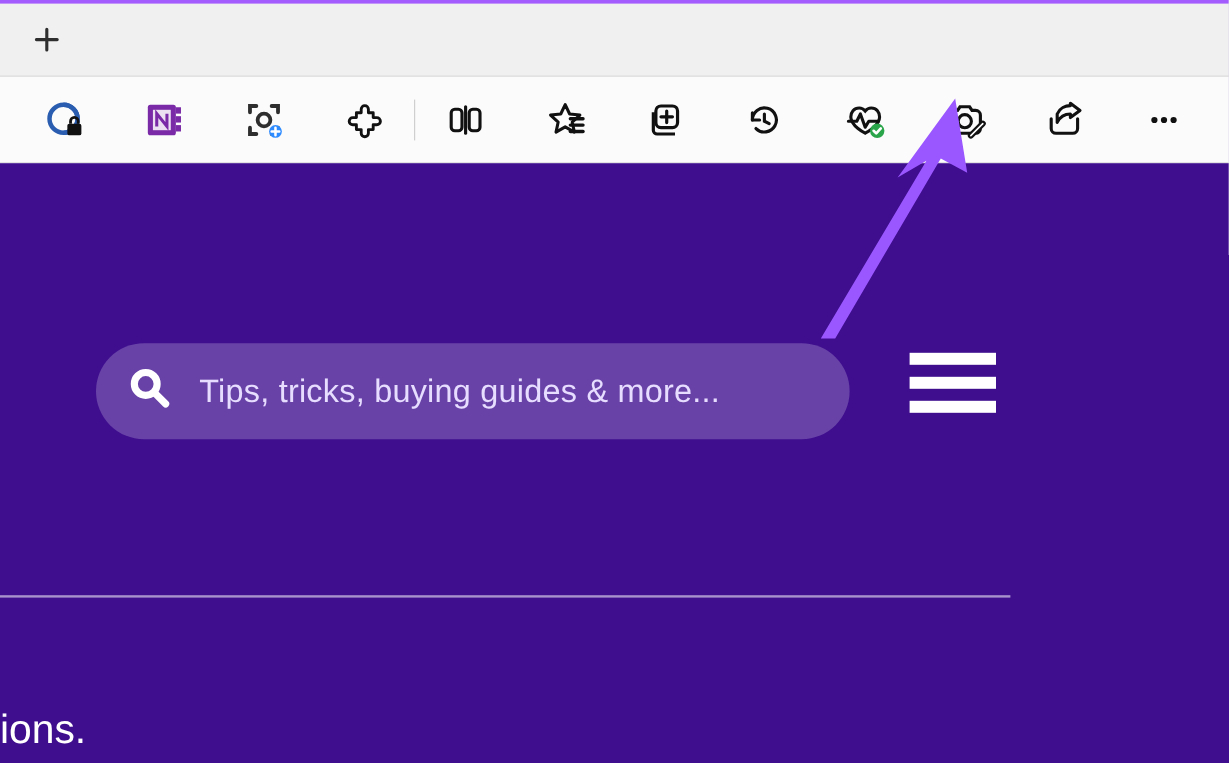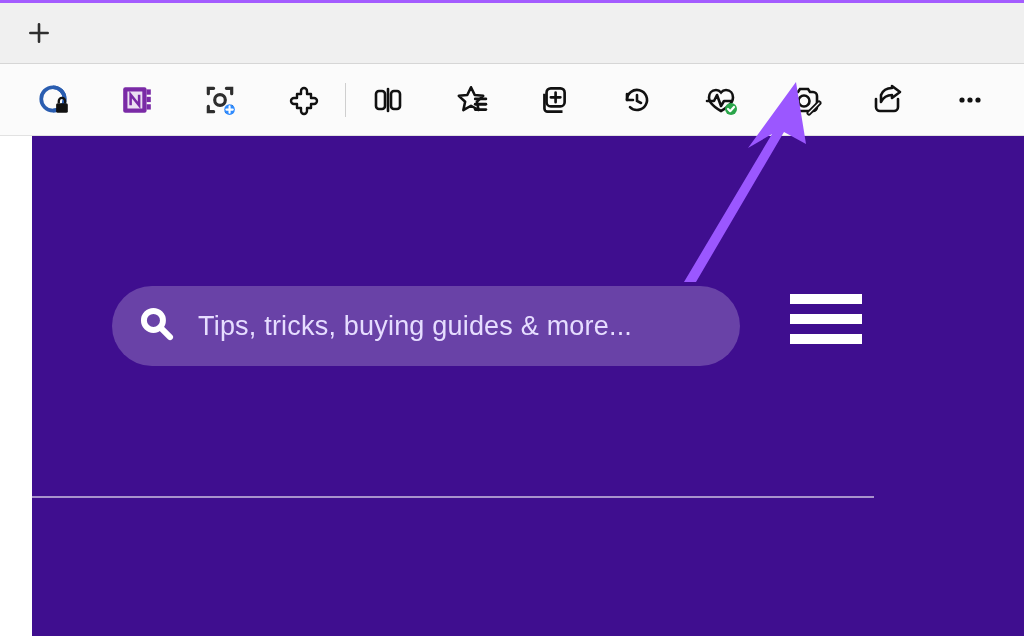--- a/index.html
+++ b/index.html
@@ -7,21 +7,21 @@
 
     
     .tab-strip       { height: 64px; background:#f0f0f0; border-top:3px solid #a45cff; border-bottom:1px solid #d6d6d6; display:flex; align-items:center; padding-left:16px; }
     .new-tab-btn     { width:46px;height:46px;display:flex;align-items:center;justify-content:center;border-radius:6px;cursor:pointer; }
 
     .ext-bar         { height:72px; background:#fbfbfb; border-bottom:1px solid #e2e2e2; display:flex; align-items:center; padding:0 12px; gap:0; }
     .ext-btn         { width:86px;height:48px;display:flex;align-items:center;justify-content:center;border-radius:6px;cursor:pointer; position:relative; }
     .vdiv            { width:1px;height:34px;background:#cfcfcf; }
 
     
-    .page            { position:relative; height:500px; background:#3f0e8f; color:#fff;margin-left:32px; }
+    .page            { position:relative; height:500px; background:#3f0e8f; color:#fff; }
     .search-wrap     { position:absolute; left:80px; top:150px; }
     .pill            { position:relative; width:628px; height:80px; border-radius:40px; background:rgba(255,255,255,0.22); display:flex; align-items:center; padding-left:86px; }
     .pill input      { width:100%; background:transparent; border:none; outline:none; color:#fff; font-size:27px; letter-spacing:.2px; }
     .pill input::placeholder{ color:#e6ddff; }
     .mag-icon        { position:absolute; left:26px; top:50%; transform:translateY(-50%); }
 
     .hamburger       { position:absolute; left:758px; top:158px; display:flex; flex-direction:column; gap:10px; cursor:pointer; }
     .hamburger span  { display:block; width:72px; height:10px; background:#fff; }
 
     .rule            { position:absolute; left:0; top:360px; width:842px; height:2px; background:rgba(255,255,255,.55); }
@@ -165,17 +165,18 @@
   </div>
 
   <div class="hamburger" aria-label="Menu">
     <span></span>
     <span></span>
     <span></span>
   </div>
 
   <div class="rule"></div>
 
+  <div class="footer-frag">ions.</div>
 </div>
 
 <svg class="arrow" width="200" height="220" viewBox="0 0 200 220">
   <path d="M40 210 L128 62 L104 76 L152 10 L162 72 L140 60 L52 210 Z" fill="#9b57ff"></path>
 </svg>
 
 </body></html>

